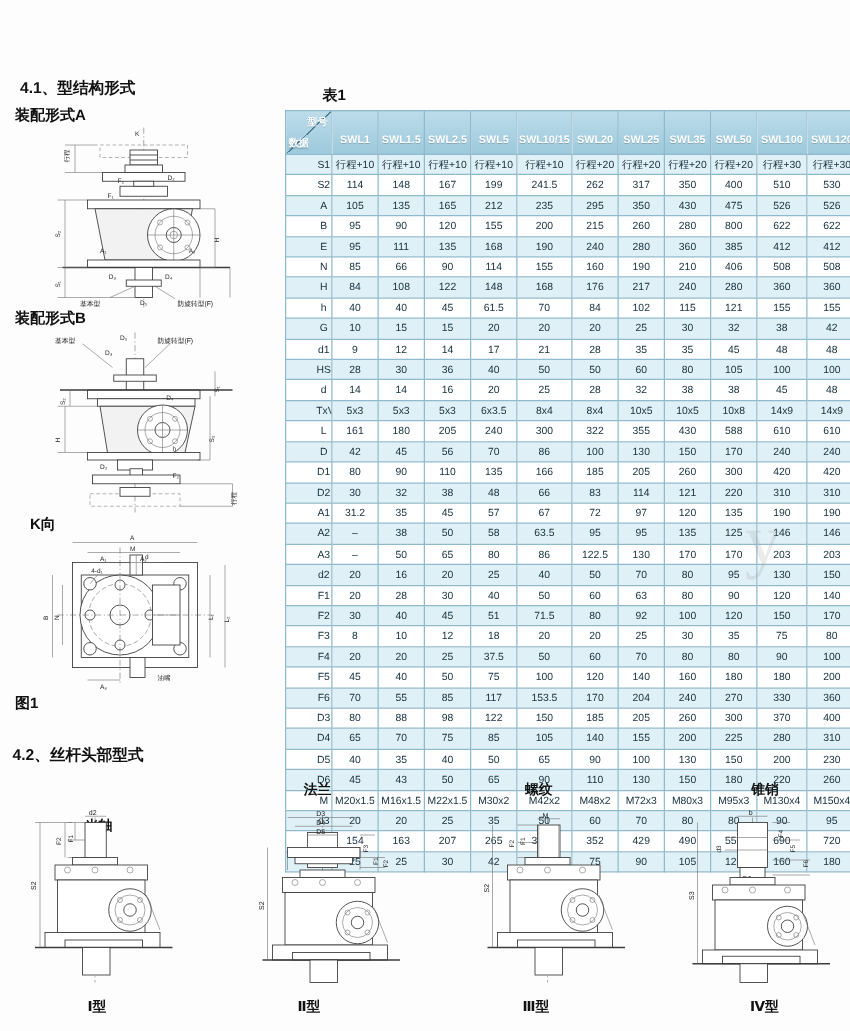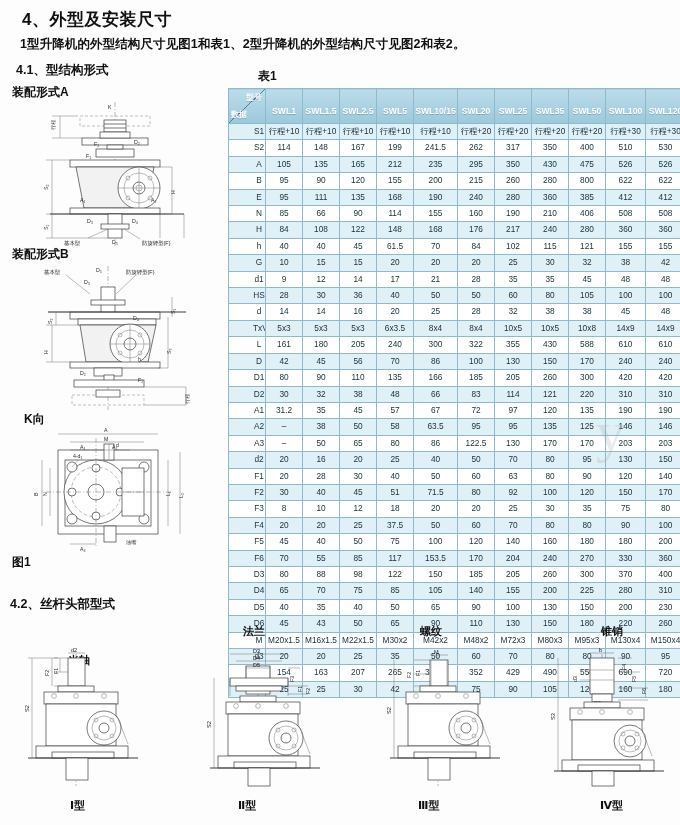--- a/index.html
+++ b/index.html
@@ -118,22 +118,20 @@
     position:absolute;left:596px;top:398px;
     font-size:58px;color:rgba(160,160,160,.22);
     font-family:"Liberation Serif",serif;pointer-events:none;user-select:none;
   }
 </style>
 </head>
 <body>
 
 <div class="page">
 
-  <div class="h-main">4、外型及安装尺寸</div>
-  <div class="h-sub">1型升降机的外型结构尺寸见图1和表1、2型升降机的外型结构尺寸见图2和表2。</div>
   <div class="h-41">4.1、型结构形式</div>
   <div class="tbl-caption">表1</div>
   <div class="h-42">4.2、丝杆头部型式</div>
 
   <div class="label-a">装配形式A</div>
   <div class="label-b">装配形式B</div>
   <div class="label-k">K向</div>
   <div class="label-fig1">图1</div>
 
   <div class="dwg" style="left:8px;top:98px;">

